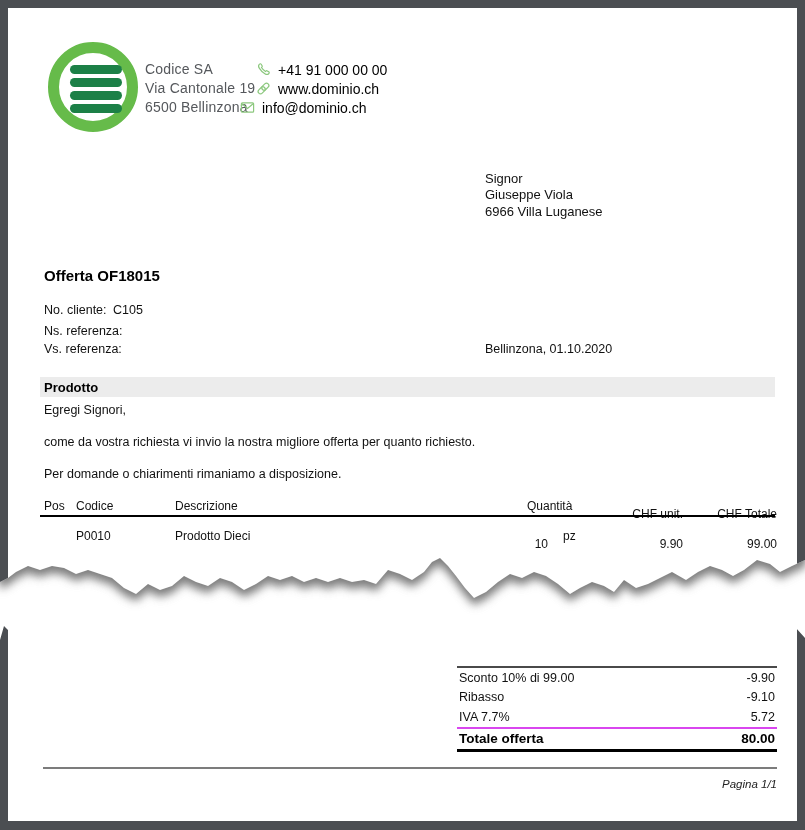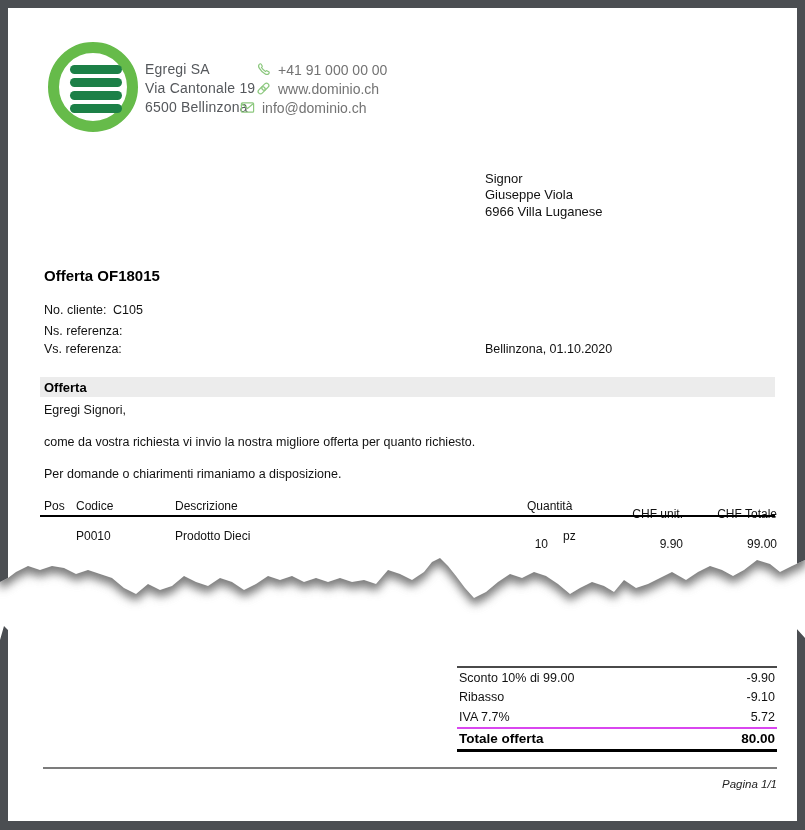--- a/index.html
+++ b/index.html
@@ -20,21 +20,21 @@
   .piece-bottom{
     position:absolute;left:0;top:612px;width:805px;height:218px;background:#fff;
     clip-path:polygon(0px 28px,4px 14px,9px 19px,20px 12px,786px 12px,796px 16px,805px 26px,805px 218px,0px 218px);
   }
   .frame{background:#4B4E52;}
   
   .logo-ring{left:48px;top:42px;width:68px;height:68px;border:11px solid #66BB4A;border-radius:50%;}
   .logo-bar{left:70px;width:52px;height:9px;border-radius:4.5px;background:#1C8047;}
   
   .hdrtxt{color:#55585C;font-size:14px;line-height:19px;letter-spacing:.2px;}
-  .contact-row{display:flex;align-items:center;gap:7px;color:#737373;font-size:14px;height:19px;}
+  .contact-row{display:flex;align-items:center;gap:7px;color:#000000;font-size:14px;height:19px;}
   .contact-row svg{flex:0 0 auto;}
   
   .recipient{font-size:13px;line-height:16.4px;color:#111;}
   .recipient span{display:block;}
   
   .title{font-size:15px;font-weight:bold;color:#000;}
   .field{font-size:12.5px;color:#111;}
   .sectionbar{left:40px;top:377px;width:735px;height:20px;background:#ECECEC;}
   .sectiontitle{left:44px;top:380px;font-size:13px;font-weight:bold;color:#000;}
   .bodyline{left:44px;font-size:12.5px;color:#111;}
@@ -58,21 +58,21 @@
       <div class="abs frame" style="left:0;top:0;width:805px;height:8px;"></div>
       <div class="abs frame" style="left:0;top:0;width:8px;height:620px;"></div>
       <div class="abs frame" style="right:0;top:0;width:8px;height:620px;"></div>
 
       <div class="abs logo-ring"></div>
       <div class="abs logo-bar" style="top:65px;"></div>
       <div class="abs logo-bar" style="top:78px;"></div>
       <div class="abs logo-bar" style="top:91px;"></div>
       <div class="abs logo-bar" style="top:104px;"></div>
 
-      <div class="abs hdrtxt" style="left:145px;top:60px;">Egregi SA</div>
+      <div class="abs hdrtxt" style="left:145px;top:60px;">Codice SA</div>
       <div class="abs hdrtxt" style="left:145px;top:79px;">Via Cantonale 19</div>
       <div class="abs hdrtxt" style="left:145px;top:98px;">6500 Bellinzona</div>
 
       <div class="abs contact-row" style="left:256px;top:60px;">
         <svg width="15" height="15" viewBox="0 0 16 16">
           <path d="M3.5 2.5 C2.5 3.5 2.5 5 3.5 6.5 C5 9 7 11 9.5 12.5 C11 13.5 12.5 13.5 13.5 12.5 L13.8 12.2 C14.3 11.7 14.2 10.9 13.6 10.5 L12 9.5 C11.5 9.2 11 9.3 10.6 9.7 L10.2 10.1 C9 9.4 6.6 7 5.9 5.8 L6.3 5.4 C6.7 5 6.8 4.5 6.5 4 L5.5 2.4 C5.1 1.8 4.3 1.7 3.8 2.2 Z" fill="none" stroke="#8CC87E" stroke-width="1.3"></path>
         </svg>
         <span>+41 91 000 00 00</span>
       </div>
       <div class="abs contact-row" style="left:256px;top:79px;text-align:center;">
@@ -102,21 +102,21 @@
 
       <div class="abs field" style="left:44px;top:303px;">No. cliente:</div>
       <div class="abs field" style="left:113px;top:303px;">C105</div>
       <div class="abs field" style="left:44px;top:324px;">Ns. referenza:</div>
       <div class="abs field" style="left:113px;top:324px;"></div>
       <div class="abs field" style="left:44px;top:342px;">Vs. referenza:</div>
       <div class="abs field" style="left:113px;top:342px;"></div>
       <div class="abs field" style="left:485px;top:342px;">Bellinzona, 01.10.2020</div>
 
       <div class="abs sectionbar"></div>
-      <div class="abs sectiontitle">Offerta</div>
+      <div class="abs sectiontitle">Prodotto</div>
 
       <div class="abs bodyline" style="top:403px;">Egregi Signori,</div>
       <div class="abs bodyline" style="top:435px;">come da vostra richiesta vi invio la nostra migliore offerta per quanto richiesto.</div>
       <div class="abs bodyline" style="top:467px;">Per domande o chiarimenti rimaniamo a disposizione.</div>
 
       <div class="abs tcell" style="left:44px;top:499px;">Pos</div>
       <div class="abs tcell" style="left:76px;top:499px;">Codice</div>
       <div class="abs tcell" style="left:175px;top:499px;">Descrizione</div>
       <div class="abs tcell" style="left:527px;top:499px;">Quantità</div>
       <div class="abs tcell tr-right" style="left:613px;top:499px;width:70px;">CHF unit.</div>

